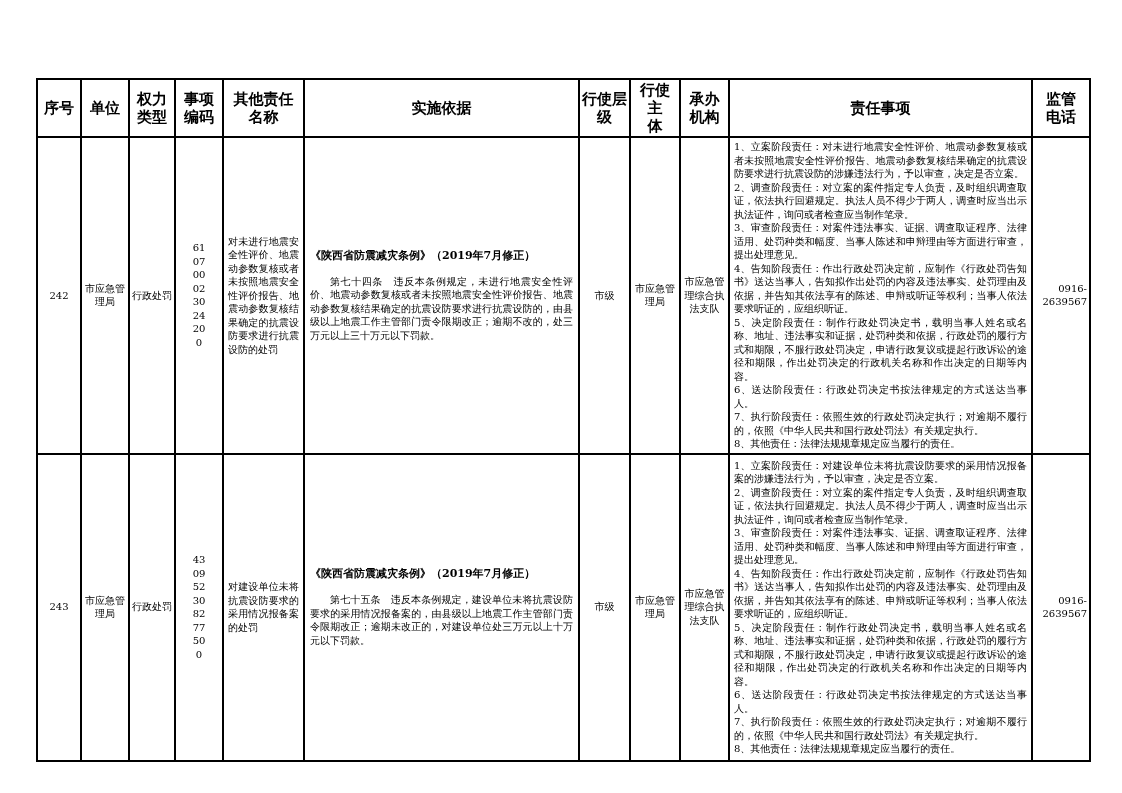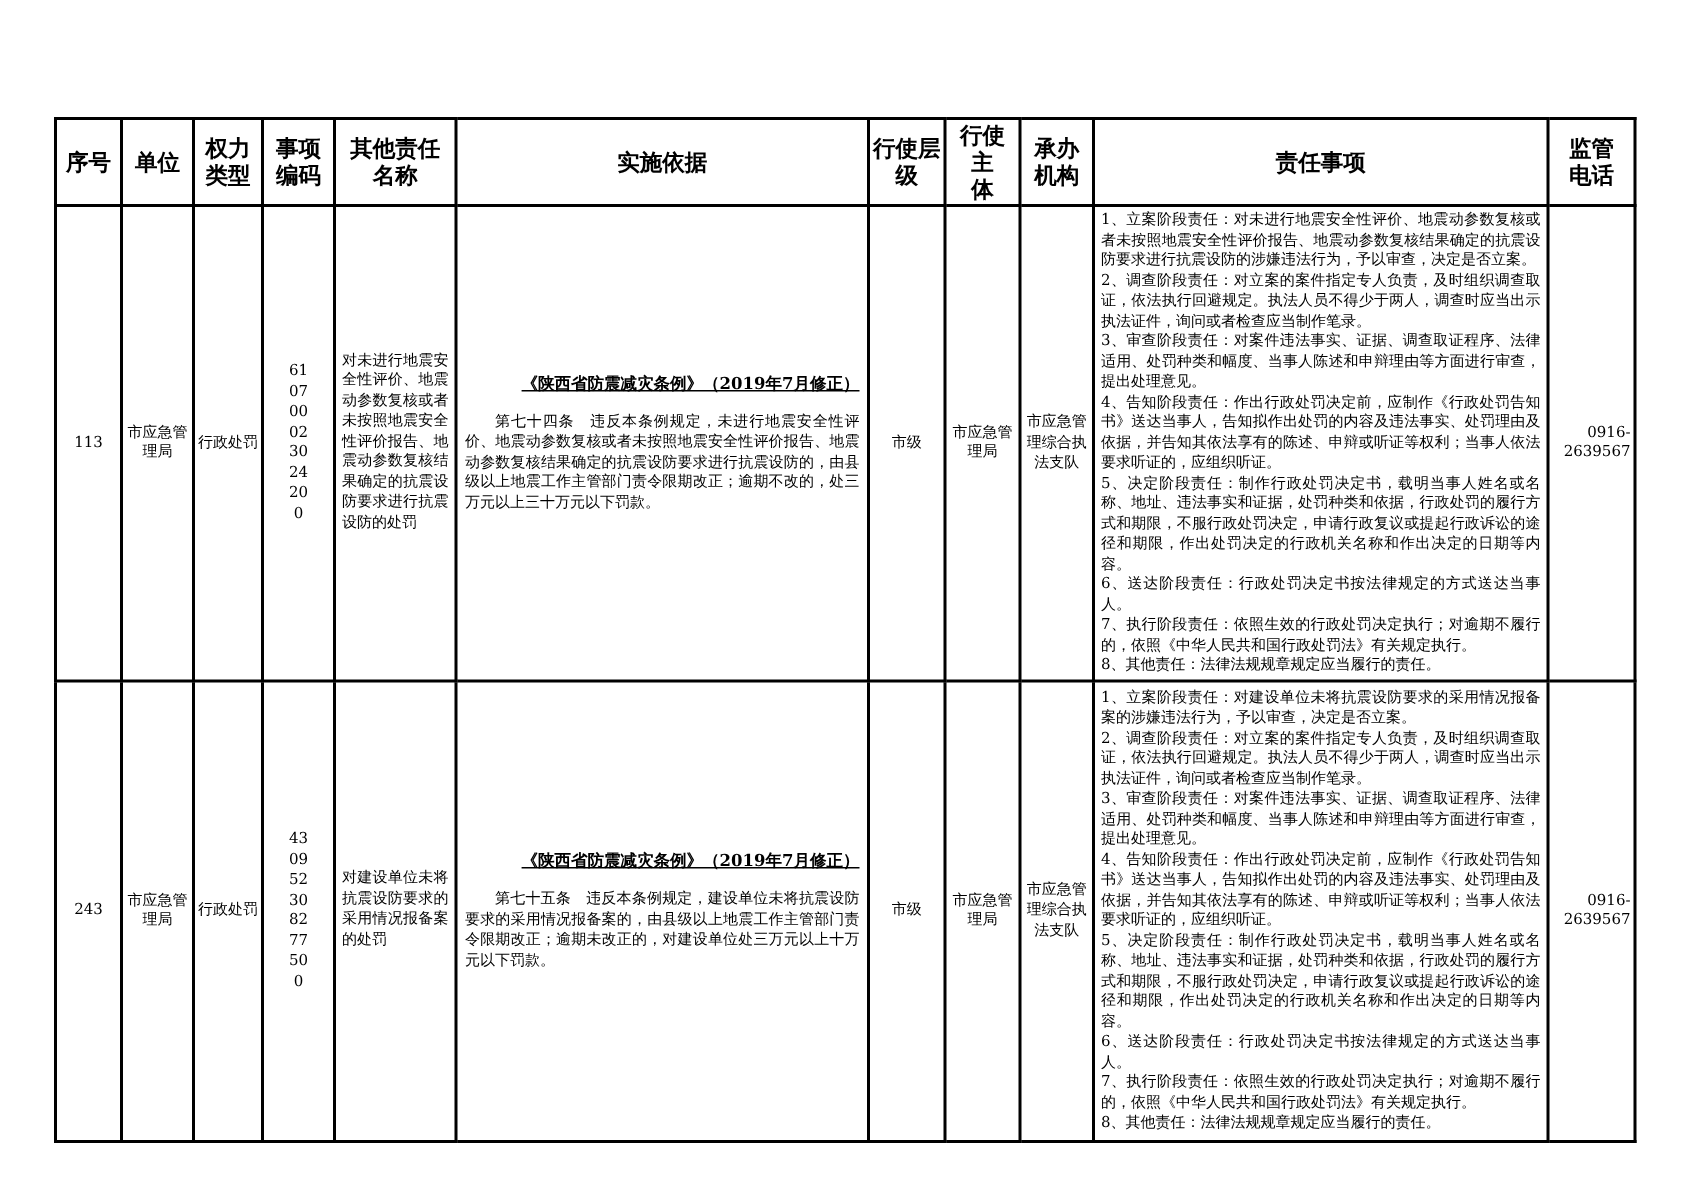--- a/index.html
+++ b/index.html
@@ -45,30 +45,28 @@
   tr.data-row-1 { height: 307px; }
   td.center { text-align: center; }
   td.code {
     text-align: center;
     word-break: break-all;
     padding: 1px 15px;
   }
   td.name {
     text-align: justify;
     padding: 2px 4px;
-    font-family: Liberation Mono, monospace;
   }
   td.basis { padding: 2px 5px; }
   .basis-title {
-    text-align: right;
+    text-align: left;
     font-weight: bold;
     font-size: 11px;
     line-height: 14px;
     margin-bottom: 1px;
-    text-decoration: underline;
   }
   .basis-body {
     text-indent: 2em;
     text-align: justify;
     line-height: 13.5px;
     margin-top: 12px;
   }
   td.duties {
     white-space: pre-wrap;
     text-align: justify;
@@ -110,21 +108,21 @@
 体</th>
       <th>承办
 机构</th>
       <th>责任事项</th>
       <th>监管
 电话</th>
     </tr>
   </thead>
   <tbody>
     <tr class="data-row-0">
-      <td class="center">113</td>
+      <td class="center">242</td>
       <td class="center">市应急管理局</td>
       <td class="center">行政处罚</td>
       <td class="code">610700023024200</td>
       <td class="name">对未进行地震安全性评价、地震动参数复核或者未按照地震安全性评价报告、地震动参数复核结果确定的抗震设防要求进行抗震设防的处罚</td>
       <td class="basis">
         <div class="basis-title">《陕西省防震减灾条例》（2019年7月修正）</div>
         <div class="basis-body">第七十四条　违反本条例规定，未进行地震安全性评价、地震动参数复核或者未按照地震安全性评价报告、地震动参数复核结果确定的抗震设防要求进行抗震设防的，由县级以上地震工作主管部门责令限期改正；逾期不改的，处三万元以上三十万元以下罚款。</div>
       </td>
       <td class="center">市级</td>
       <td class="center">市应急管理局</td>

